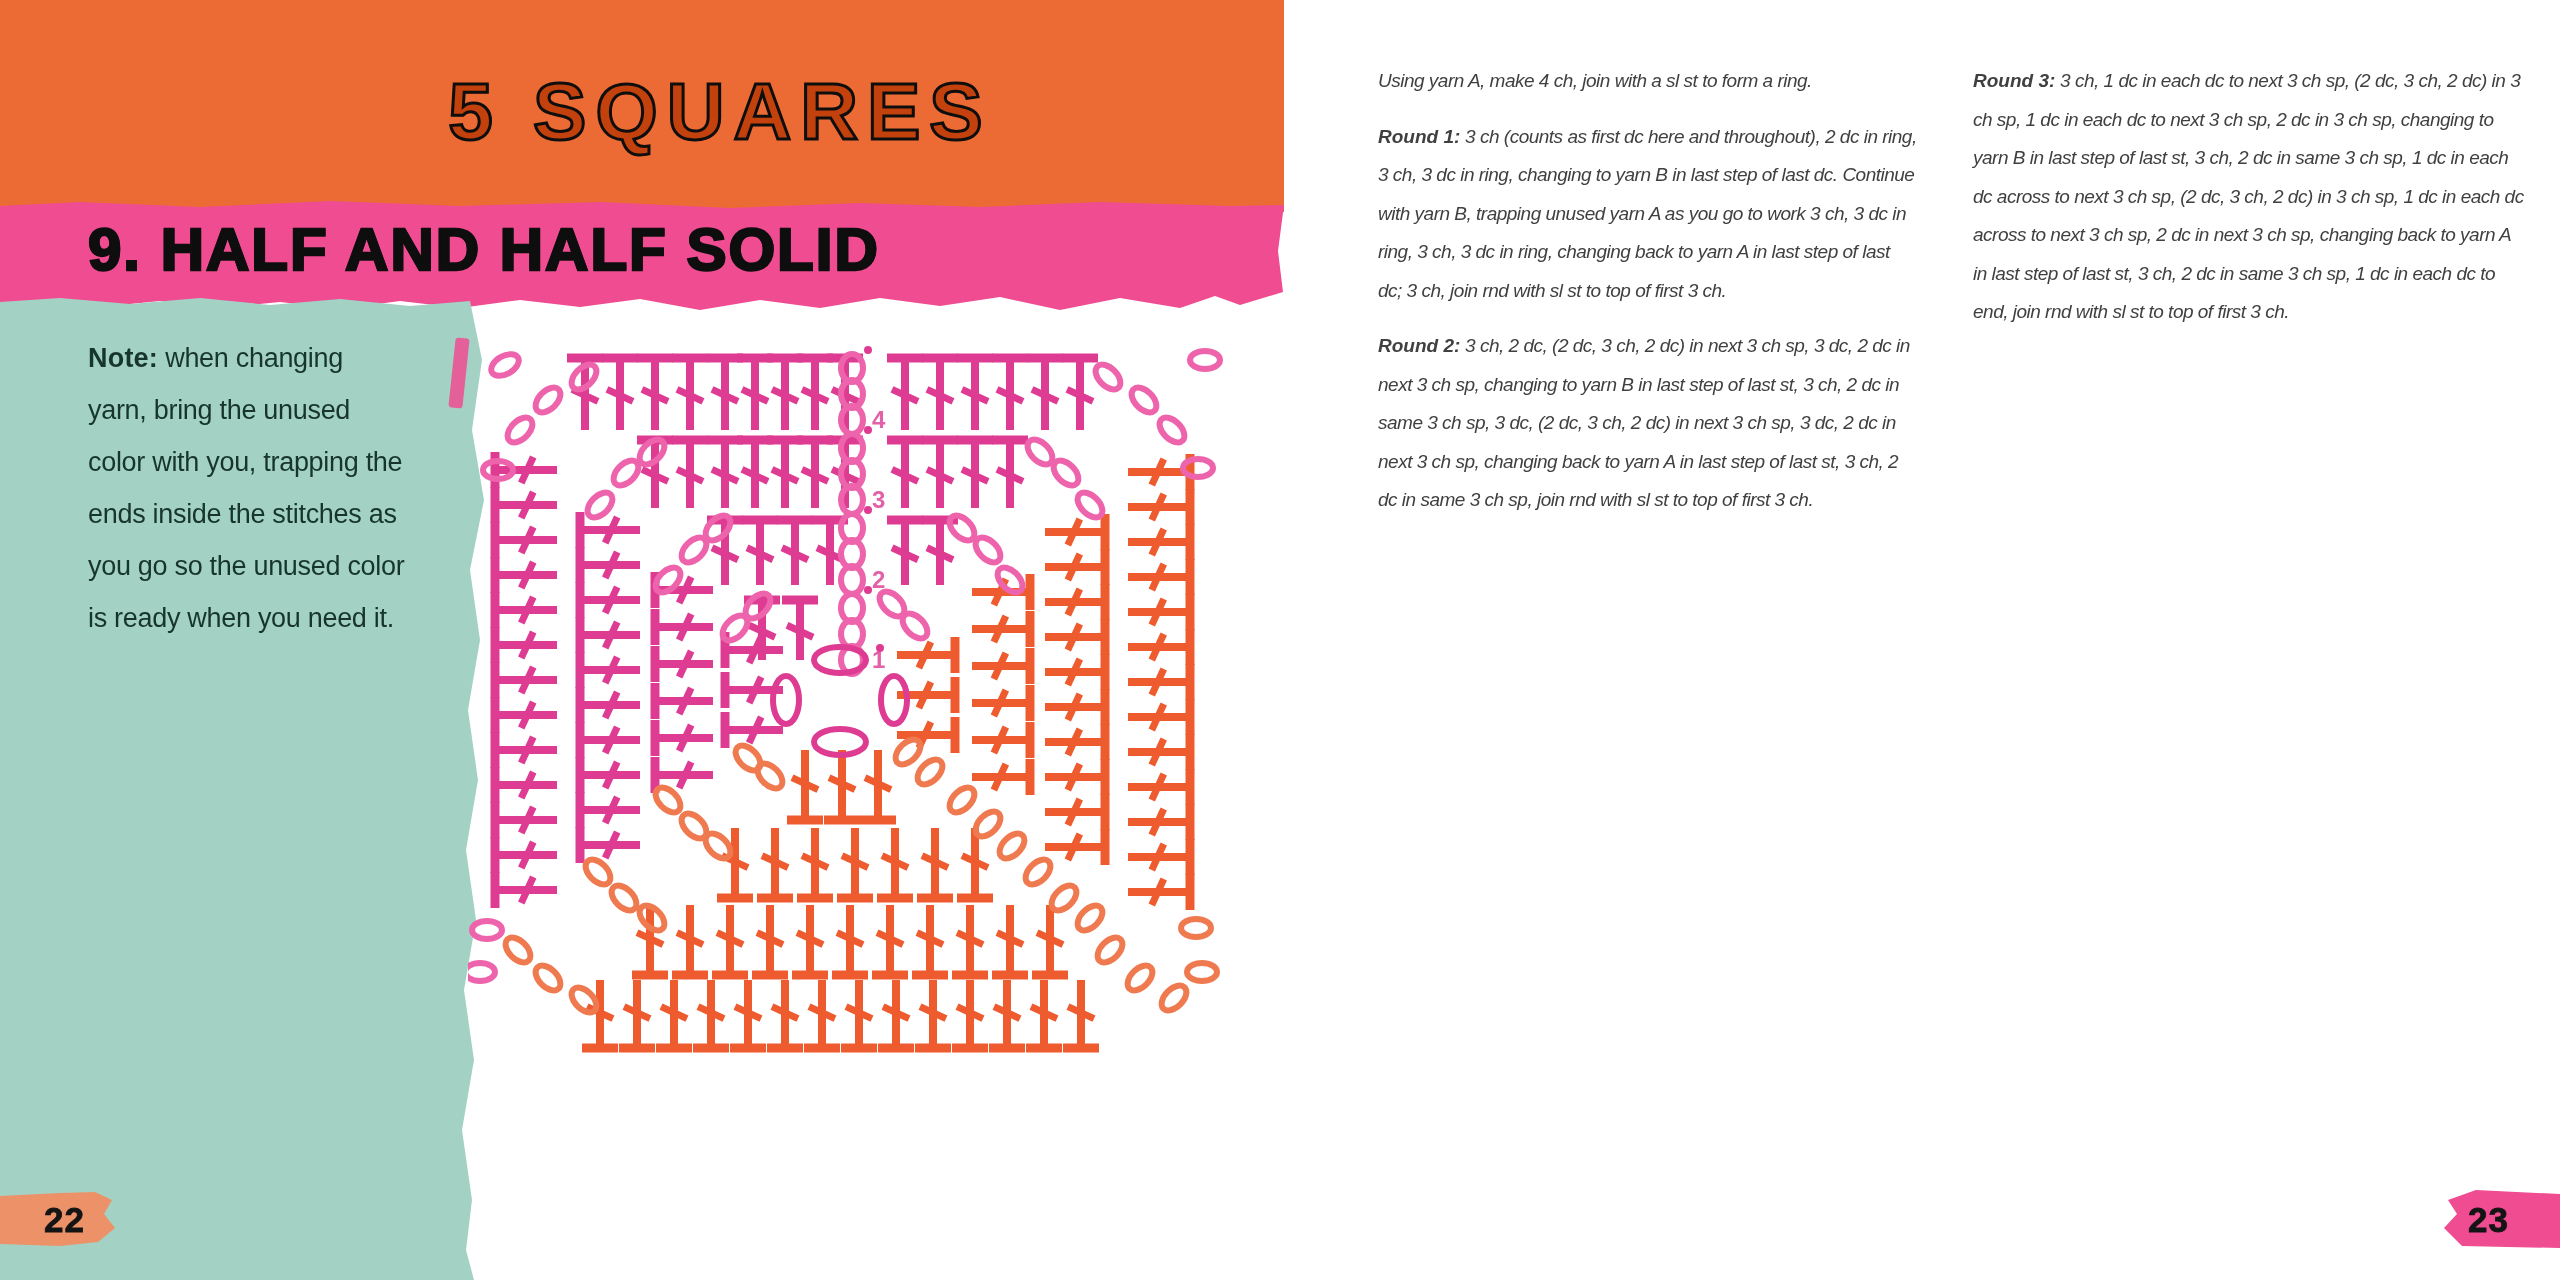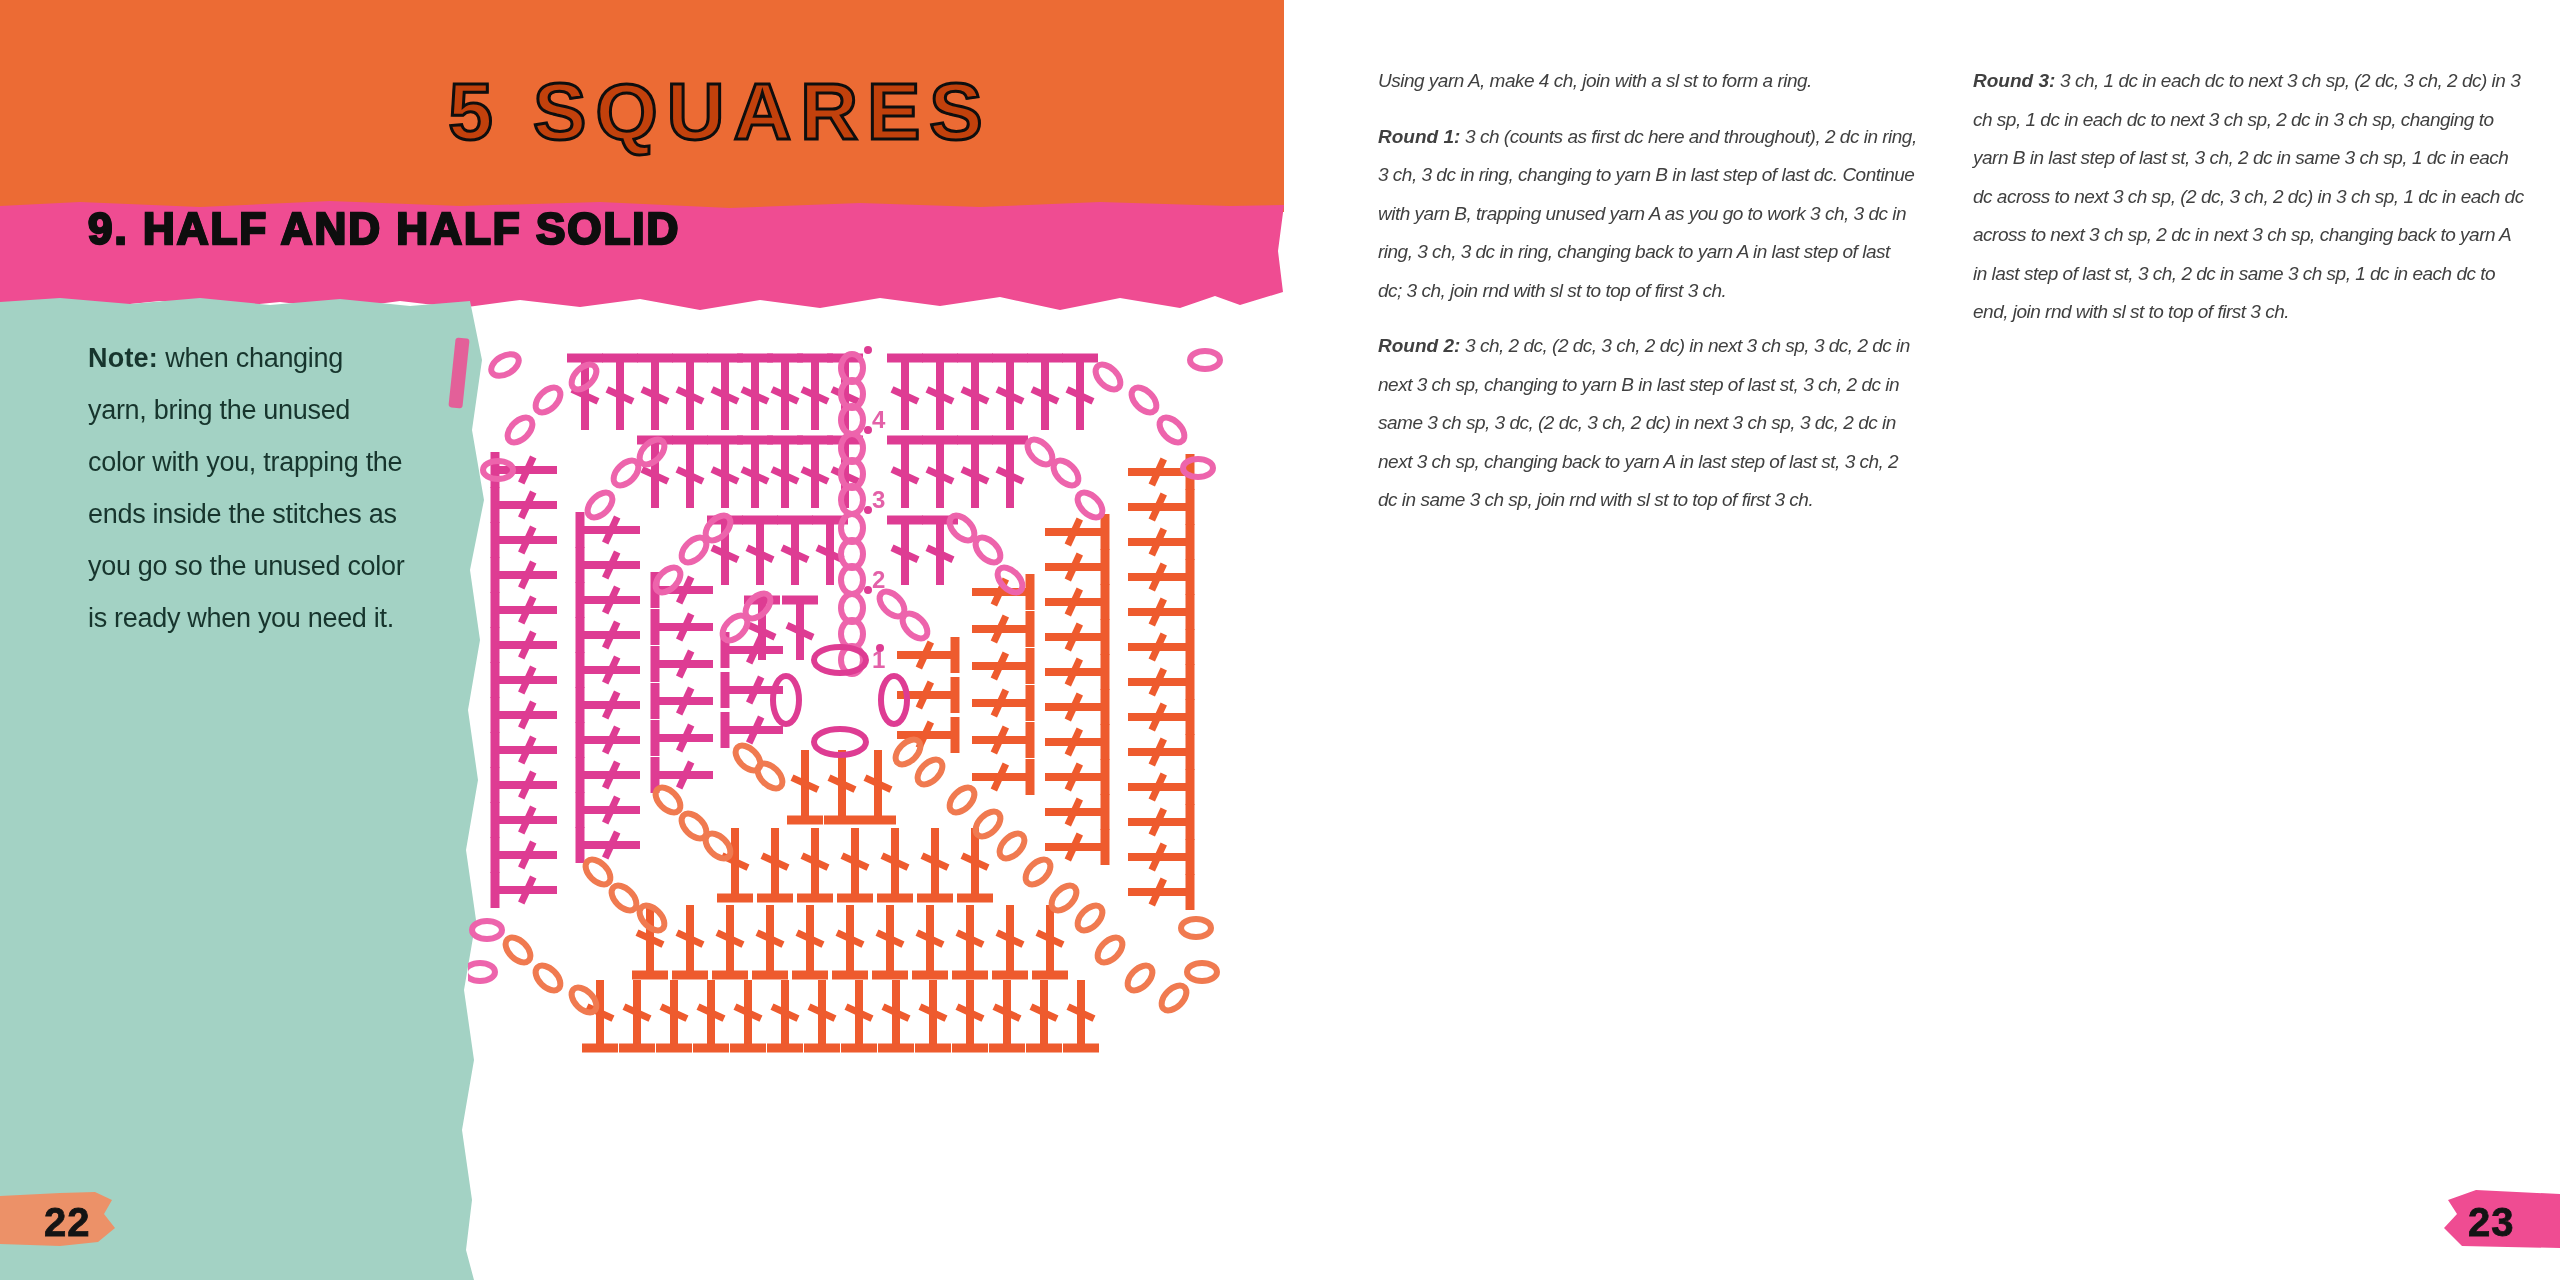--- a/index.html
+++ b/index.html
@@ -24,22 +24,22 @@
     transform:rotate(6deg);border-radius:3px;opacity:.85;
   }
   
   .section-title{
     position:absolute;left:0;top:66px;width:1440px;text-align:center;
     font-size:80px;font-weight:900;letter-spacing:9px;color:#c2410c;
     -webkit-text-stroke:3px #0e0e0e;
     text-shadow:1px 0 #0e0e0e,-1px 0 #0e0e0e,0 1px #0e0e0e;
   }
   .pattern-title{
-    position:absolute;left:88px;top:204px;
-    font-size:44px;font-weight:900;letter-spacing:2px;color:#0e0e0e;
+    position:absolute;left:88px;top:215px;
+    font-size:60px;font-weight:900;letter-spacing:2px;color:#0e0e0e;
     -webkit-text-stroke:2.4px #0e0e0e;
     text-shadow:1px 0 #0e0e0e,-1px 0 #0e0e0e;
     white-space:nowrap;
   }
   
   .note{
     position:absolute;left:88px;top:332px;width:318px;
     font-size:27px;line-height:52px;color:#17352D;letter-spacing:-0.3px;
   }
   .note b{letter-spacing:0.2px;}
@@ -56,21 +56,21 @@
   .pgswatch{position:absolute;}
   .pg22{
     left:0;top:1192px;width:120px;height:56px;background:#EC9168;
     clip-path:polygon(0px 4px,60px 1px,95px 0px,112px 8px,104px 22px,115px 36px,98px 50px,60px 54px,0px 52px);
   }
   .pg23{
     left:2436px;top:1190px;width:124px;height:60px;background:#EF4C92;
     clip-path:polygon(124px 4px,40px 0px,12px 10px,21px 24px,8px 38px,26px 56px,124px 58px);
   }
   .pgnum{
-    position:absolute;font-size:40px;font-weight:bold;color:#141414;letter-spacing:1px;
+    position:absolute;font-size:35px;font-weight:bold;color:#141414;letter-spacing:1px;
     -webkit-text-stroke:0.8px #141414;
   }
   .pgnum-22{left:44px;top:1200px;}
   .pgnum-23{left:2468px;top:1200px;}
   
   .diagram{position:absolute;left:468px;top:330px;width:764px;height:726px;}
   .diagram svg{width:100%;height:100%;}
 </style>
 </head>
 <body>

